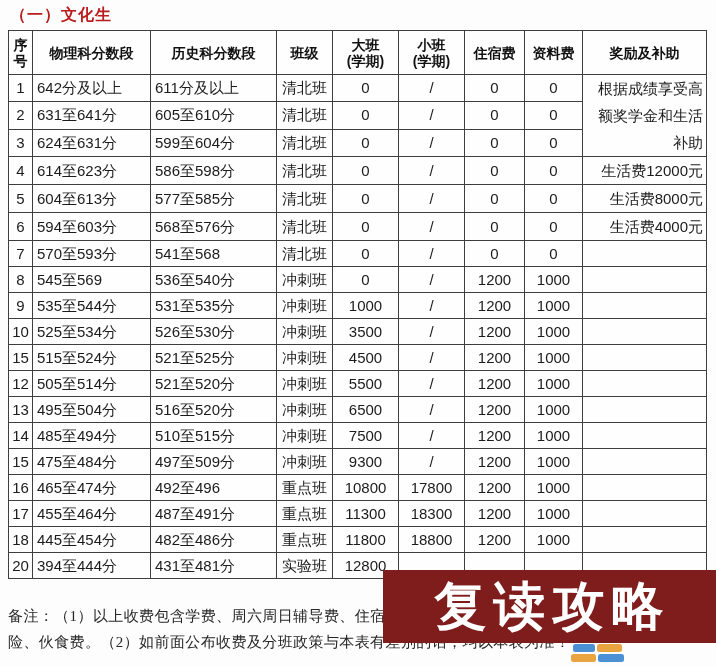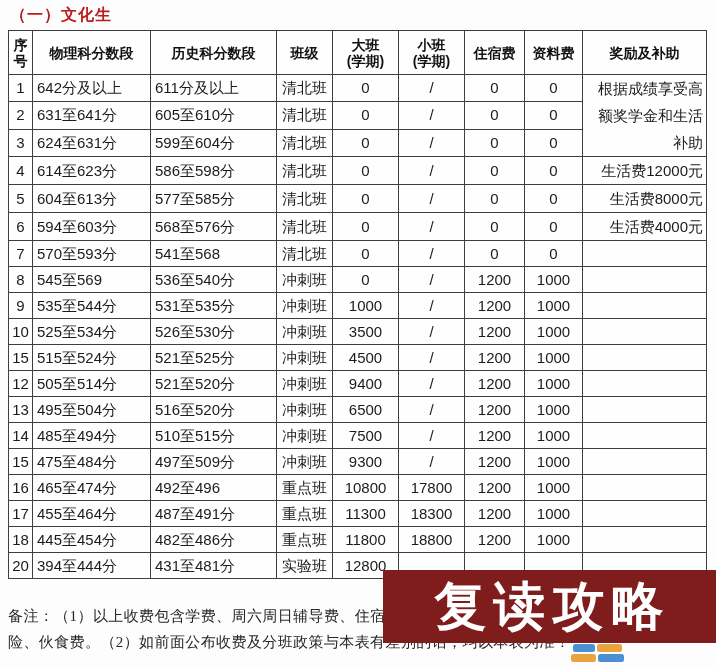--- a/index.html
+++ b/index.html
@@ -229,21 +229,21 @@
         <td>/</td>
         <td>1200</td>
         <td>1000</td>
         <td class="reward"></td>
       </tr>
       <tr>
         <td>12</td>
         <td class="al">505至514分</td>
         <td class="al">521至520分</td>
         <td>冲刺班</td>
-        <td>9400</td>
+        <td>5500</td>
         <td>/</td>
         <td>1200</td>
         <td>1000</td>
         <td class="reward"></td>
       </tr>
       <tr>
         <td>13</td>
         <td class="al">495至504分</td>
         <td class="al">516至520分</td>
         <td>冲刺班</td>

